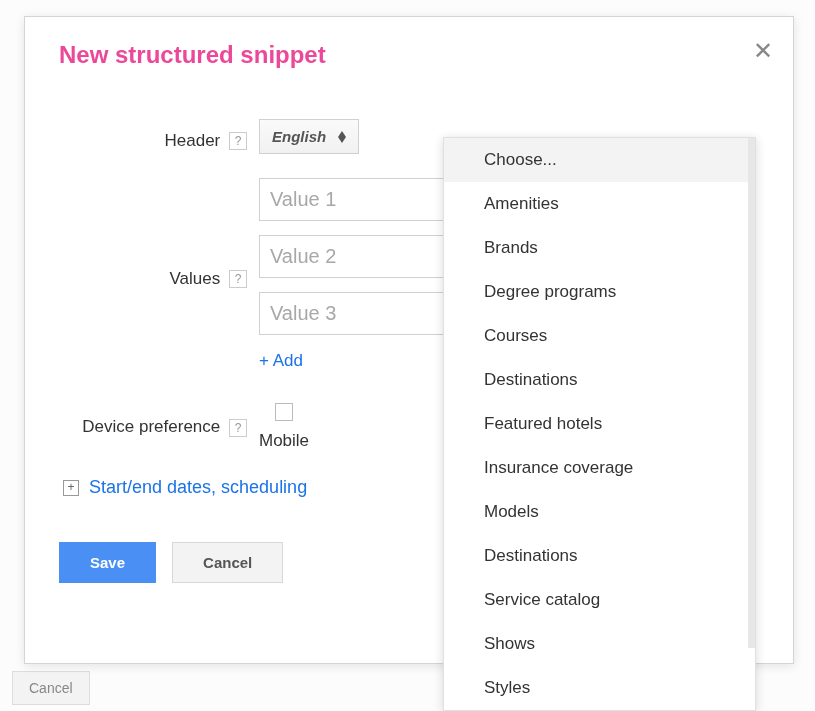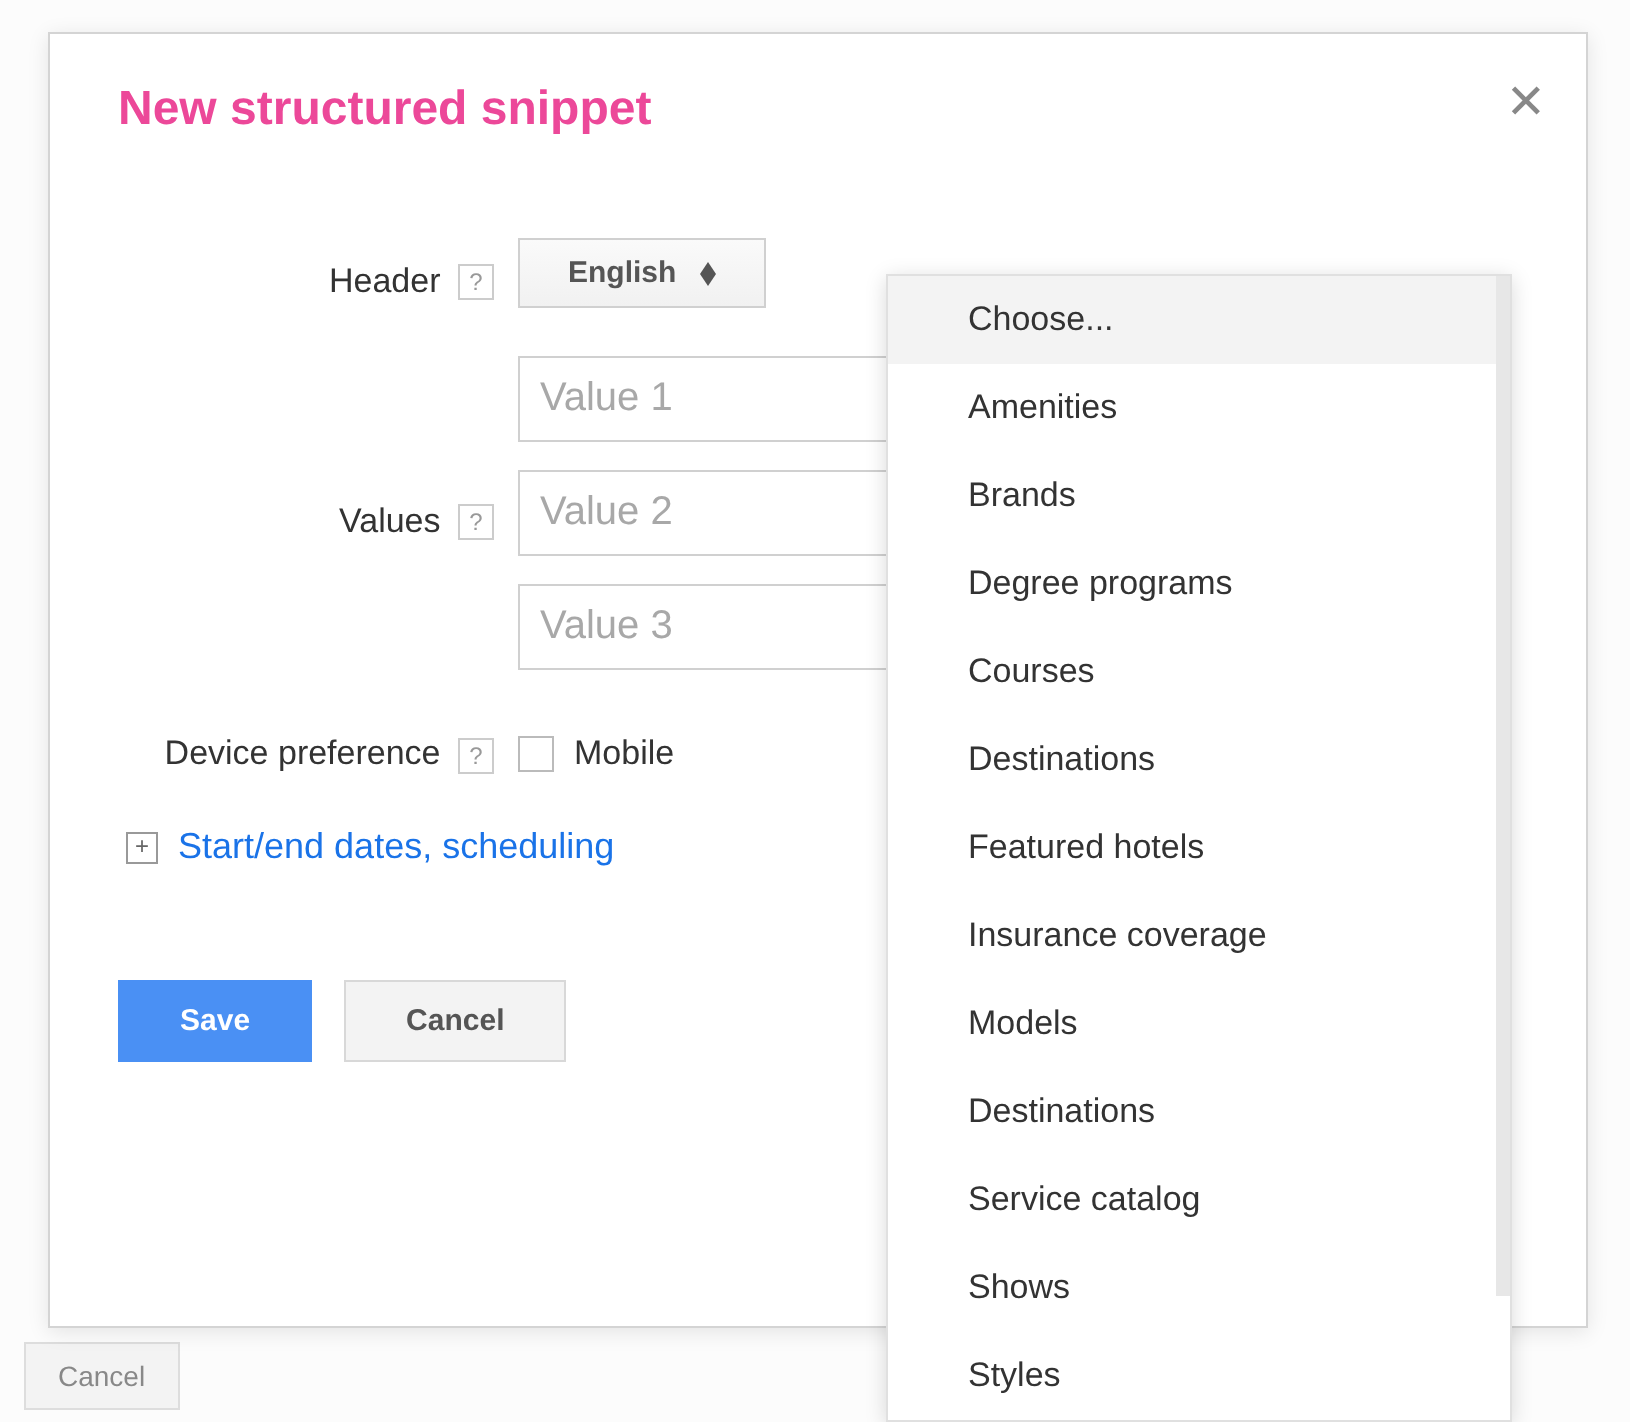--- a/index.html
+++ b/index.html
@@ -78,27 +78,28 @@
       text-align: center;
       line-height: 16px;
       margin-left: 4px;
       vertical-align: middle;
     }
     .form-control { display: flex; flex-direction: column; gap: 14px; }
     .select-btn {
       display: inline-flex;
       align-items: center;
       gap: 12px;
-      padding: 8px 24px;
+      padding: 8px 12px;
       border: 1px solid #d0d0d0;
       background: linear-gradient(#fafafa, #f1f1f1);
       font-size: 15px;
       font-weight: 700;
       color: #555;
       cursor: pointer;
+      font-style: italic;
     }
     .sort-arrows {
       display: flex;
       flex-direction: column;
       line-height: 0;
     }
     .sort-arrows svg { width: 8px; height: 6px; }
     .text-input {
       width: 210px;
       padding: 9px 10px;
@@ -150,21 +151,20 @@
       display: flex;
       gap: 16px;
       margin-top: 44px;
     }
     .btn {
       padding: 11px 30px;
       font-size: 15px;
       font-weight: 700;
       border: 1px solid transparent;
       cursor: pointer;
-      margin-top: 12px;
     }
     .btn-primary { background: #4a90f4; color: #fff; }
     .btn-secondary { background: #f3f3f3; color: #555; border-color: #d8d8d8; }
     .dropdown {
       position: absolute;
       left: 418px;
       top: 120px;
       width: 313px;
       background: #fff;
       box-shadow: 0 2px 10px rgba(0,0,0,0.15);
@@ -221,29 +221,30 @@
 
     <div class="form-row">
       <div class="form-label">
         <span>Values</span>
         <span class="help-icon">?</span>
       </div>
       <div class="form-control">
         <input class="text-input" placeholder="Value 1" style="">
         <input class="text-input" placeholder="Value 2" style="">
         <input class="text-input" placeholder="Value 3" style="">
+        <span class="add-link">+ Add</span>
       </div>
     </div>
 
     <div class="form-row">
       <div class="form-label">
         <span>Device preference</span>
         <span class="help-icon">?</span>
       </div>
-      <div class="checkbox-row" style="padding-top:8px;">
+      <div class="checkbox-row" style="padding-top:8px;flex-direction:column;">
         <div class="chk"></div>
         <span class="mobile-label">Mobile</span>
       </div>
     </div>
 
     <div class="expand-row">
       <div class="plus-box">+</div>
       <span class="expand-link">Start/end dates, scheduling</span>
     </div>
 

